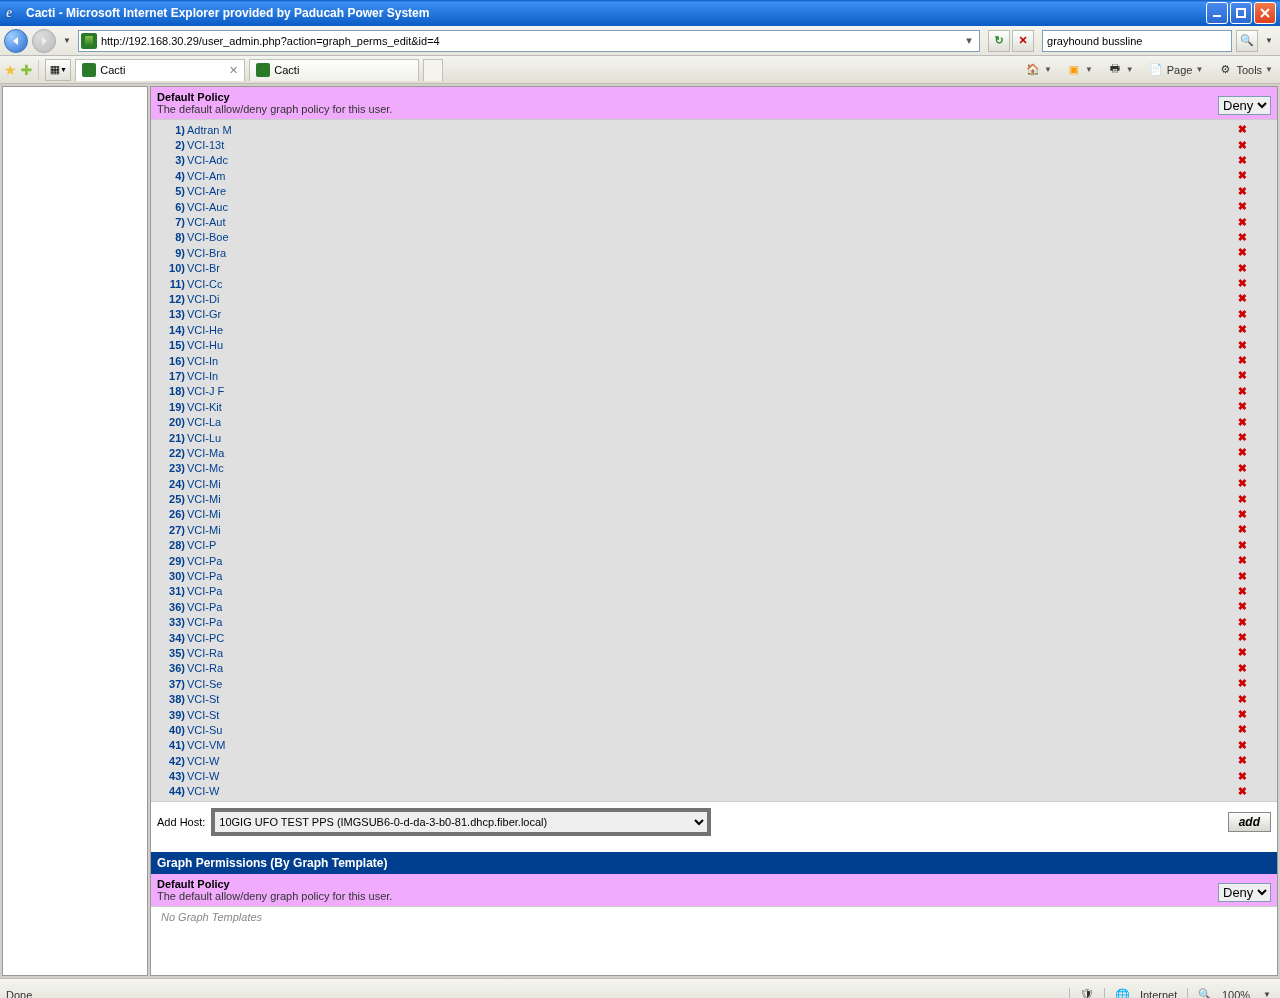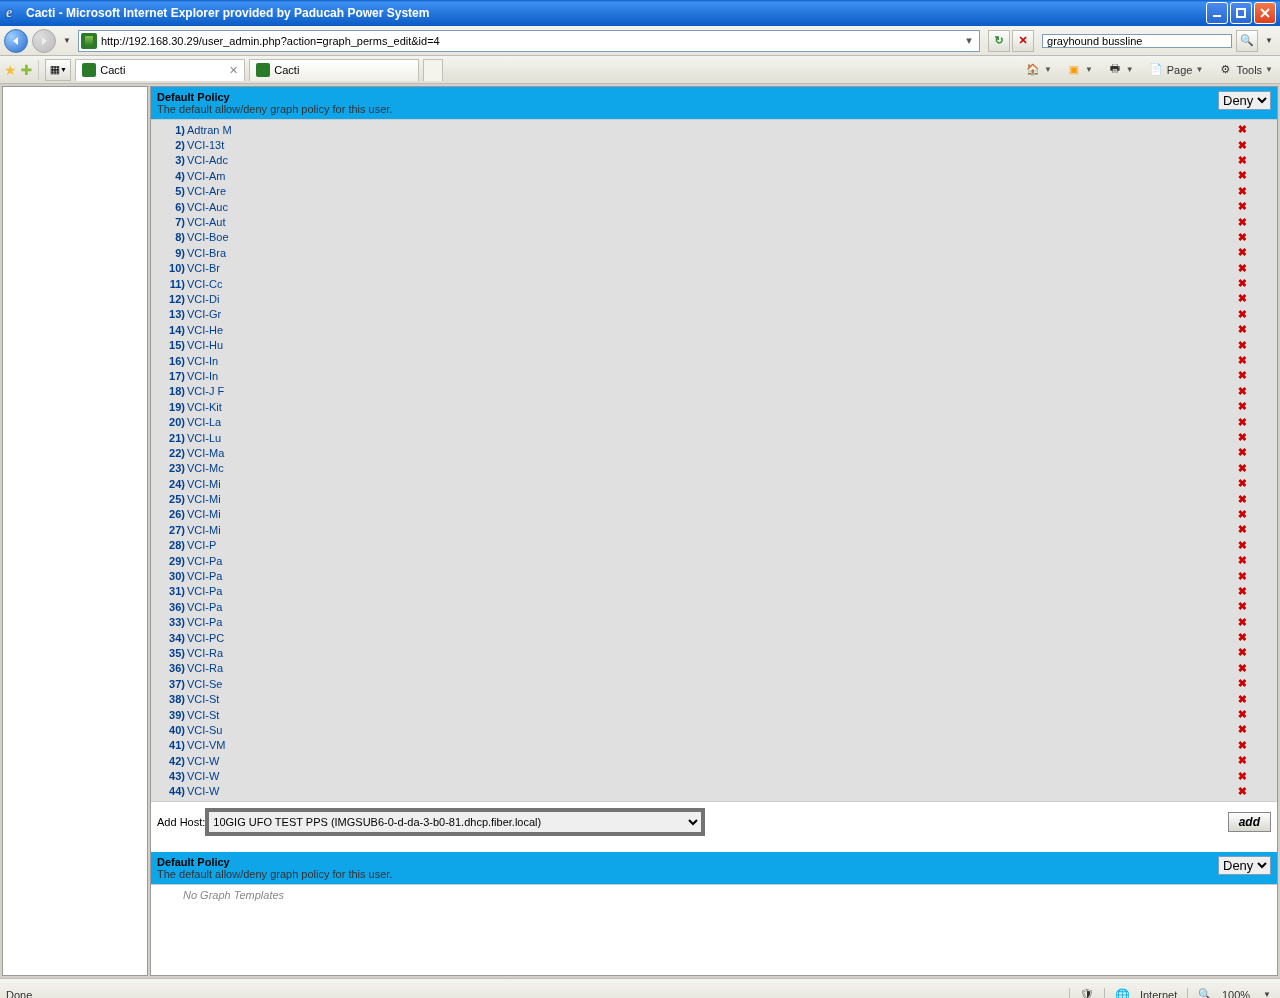--- a/index.html
+++ b/index.html
@@ -53,21 +53,21 @@
 .addressbar {
   flex:1; height:22px; background:#fff; border:1px solid #7f9db9;
   display:flex; align-items:center; padding:0 2px;
 }
 .addressbar .favicon { width:16px; height:16px; background:#2a7a2a; border-radius:2px; display:flex;align-items:center;justify-content:center; margin-right:4px; }
 .addressbar .favicon::after { content:''; width:8px;height:10px; background:linear-gradient(#8bc34a,#2a7a2a); border-radius:1px;}
 .addressbar input { border:none; outline:none; flex:1; font-size:11px; }
 .addressbar .dd { width:16px; text-align:center; cursor:pointer; color:#555;}
 .reload-group { display:flex; gap:2px; margin:0 4px;}
 .small-btn { width:22px;height:22px; border:1px solid #bcbcb0; background:linear-gradient(#fefefe,#e0e0d8); display:flex;align-items:center;justify-content:center; cursor:pointer; font-size:11px;}
-.searchbox { width:190px; height:14px; background:#fff; border:1px solid #7f9db9; display:flex;align-items:center;}
+.searchbox { width:190px; height:22px; background:#fff; border:1px solid #7f9db9; display:flex;align-items:center;}
 .searchbox input { border:none; outline:none; flex:1; font-size:11px; padding:0 4px;}
 .search-go { width:22px;height:22px; border:1px solid #bcbcb0; background:linear-gradient(#fefefe,#e0e0d8); display:flex;align-items:center;justify-content:center; cursor:pointer;}
 
 .toolbar {
   height:28px; background:linear-gradient(#f4f4f0,#e2e0d4);
   border-bottom:1px solid #bbb;
   display:flex; align-items:center; justify-content:space-between;
   padding:0 4px;
 }
 .toolbar-left { display:flex; align-items:center; gap:4px;}
@@ -96,42 +96,42 @@
   width:146px; background:#fff; border:1px solid #999; border-right:1px solid #999; margin:2px 0 2px 2px;
 }
 .main-panel {
   flex:1; margin:2px; background:#fff; border:1px solid #999; overflow-y:auto; overflow-x:hidden;
   position:relative;
 }
 .section-header {
   background:#003f8f; color:#fff; font-weight:bold; padding:4px 6px; font-size:12px;
 }
 .policy-row {
-  background:#0ea5e9; border-bottom:1px solid #ccc; padding:4px 6px;
-  display:flex; justify-content:space-between; align-items:flex-start;
+  background:#f0abfc; border-bottom:1px solid #ccc; padding:4px 6px;
+  display:flex; justify-content:space-between; align-items:flex-end;
 }
 .policy-row .txt { font-size:11px; color:#333;}
 .policy-row .txt b { color:#000; font-weight:bold;}
 .policy-row select { font-size:13px; height:19px; border:1px solid #7f9db9;}
 .device-list {
   background:#e0e0e0; padding:2px 6px;
   width:100%;
 }
 .device-row {
   display:flex; align-items:center; height:15.4px; font-size:11px;
 }
 .device-row .num { color:#003f8f; font-weight:bold; margin-right:2px; width:28px; text-align:right;}
 .device-row .name { color:#003f8f; white-space:nowrap; overflow:hidden; text-overflow:clip; width:45px;}
 .device-row .del { margin-left:auto; color:#c00; font-weight:bold; cursor:pointer; padding-right:24px;}
 .add-host-row {
-  background:#fff; border-top:1px solid #ccc; padding:6px; display:flex; align-items:center; 
+  background:#fff; border-top:1px solid #ccc; padding:6px; display:flex; align-items:center; gap:6px;
 }
 .add-host-row select { flex:0 0 500px; font-size:11px; height:28px; border:4px solid #737373;}
 .add-host-row .add-btn { margin-left:auto; background:linear-gradient(#fefefe,#d8d8d0); border:1px solid #888; padding:2px 10px; font-size:12px; font-weight:bold; cursor:pointer;font-style:italic;}
-.tmpl-empty { padding:4px 10px; color:#888; font-style:italic; font-size:11px;margin-left:22px;}
+.tmpl-empty { padding:4px 10px; color:#888; font-style:italic; font-size:11px;}
 
 .statusbar {
   height:32px; background:linear-gradient(#f4f4f0,#e2e0d4);
   border-top:1px solid #bbb; display:flex; align-items:center; padding:0 6px;
   justify-content:space-between; font-size:11px; color:#333;
 }
 .statusbar .right { display:flex; align-items:center; gap:10px;}
 .sb-sep { width:1px; height:14px; background:#bbb;}
 .globe-icon { color:#2a6ad0; font-size:12px;}
 </style>
@@ -478,20 +478,21 @@
     <div class="add-host-row">
       <span>Add Host:</span>
       <select>
         <option>10GIG UFO TEST PPS (IMGSUB6-0-d-da-3-b0-81.dhcp.fiber.local)</option>
       </select>
       <button class="add-btn">add</button>
     </div>
 
     <div style="height:10px;"></div>
 
+    <div class="section-header">Graph Permissions (By Graph Template)</div>
     <div class="policy-row">
       <div class="txt">
         <b>Default Policy</b><br>
         <span>The default allow/deny graph policy for this user.</span>
       </div>
       <select>
         <option>Deny</option>
       </select>
     </div>
     <div class="tmpl-empty">No Graph Templates</div>

